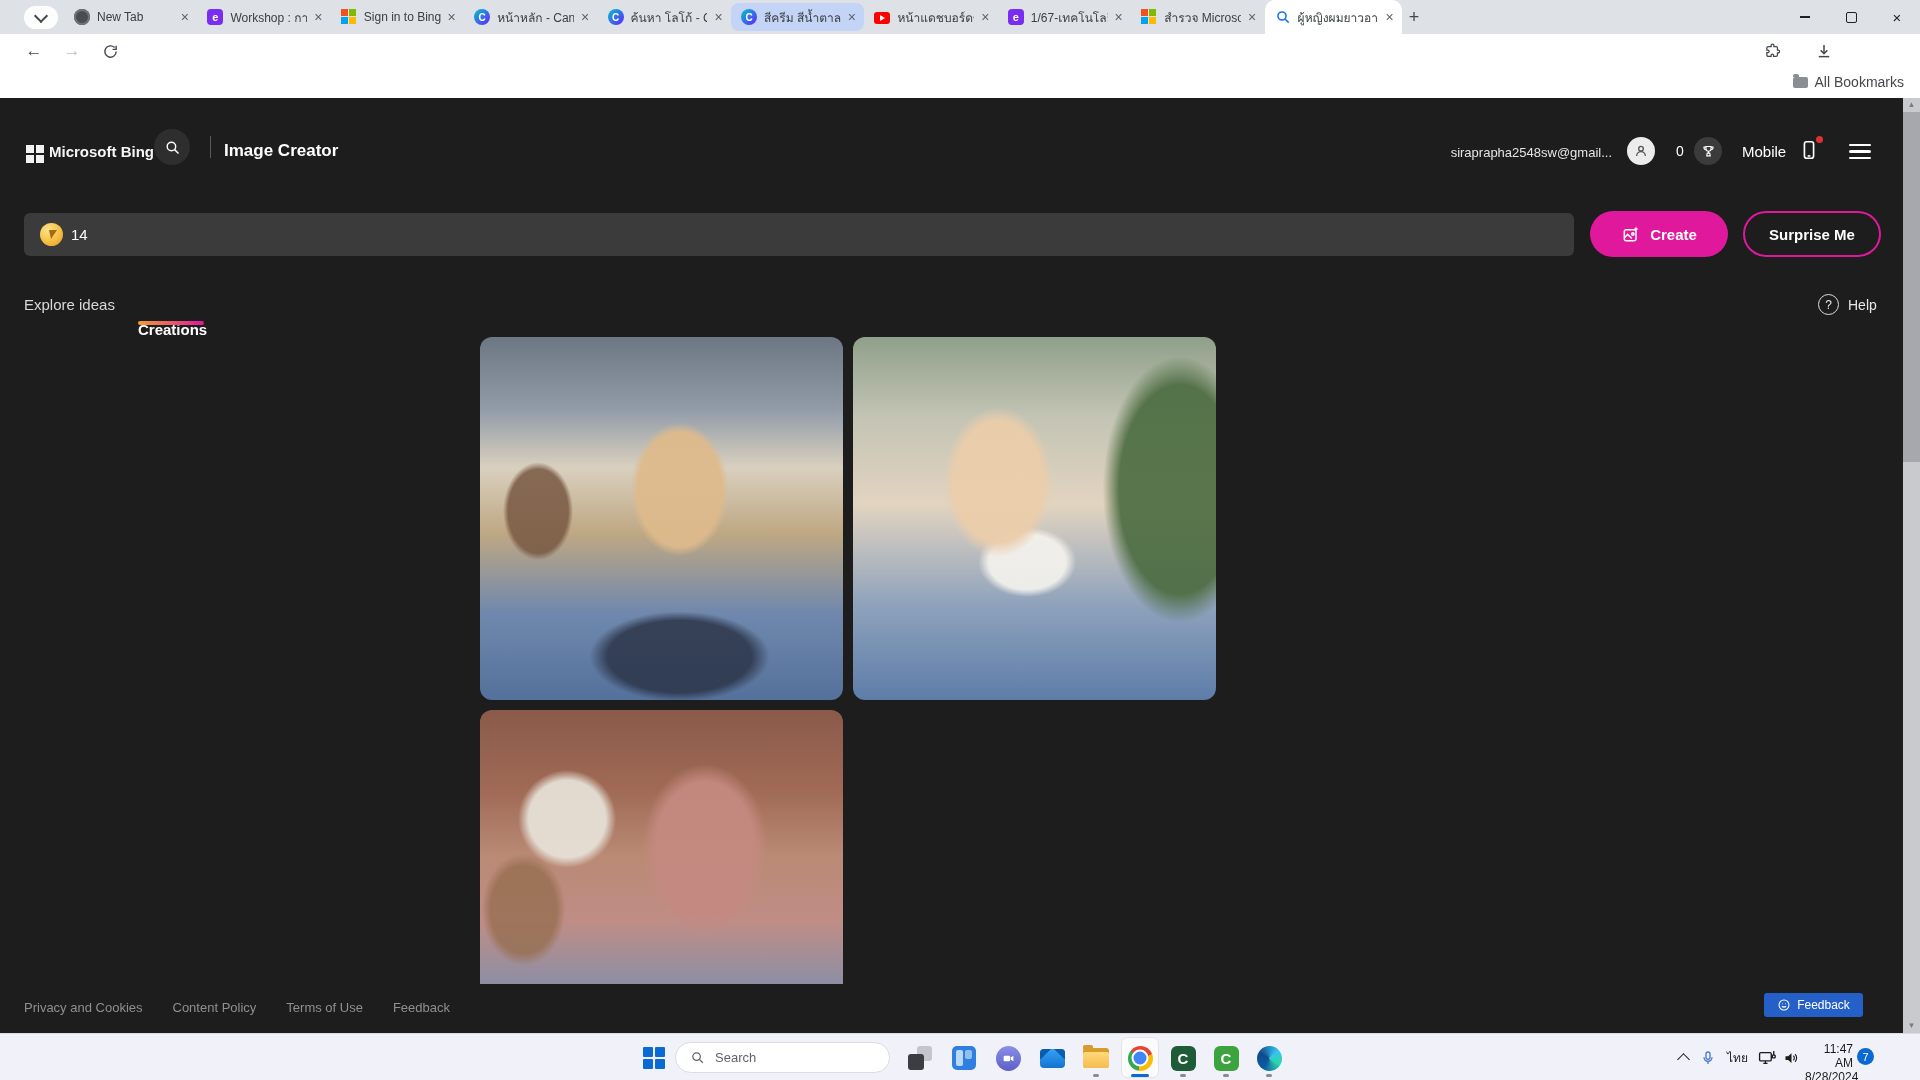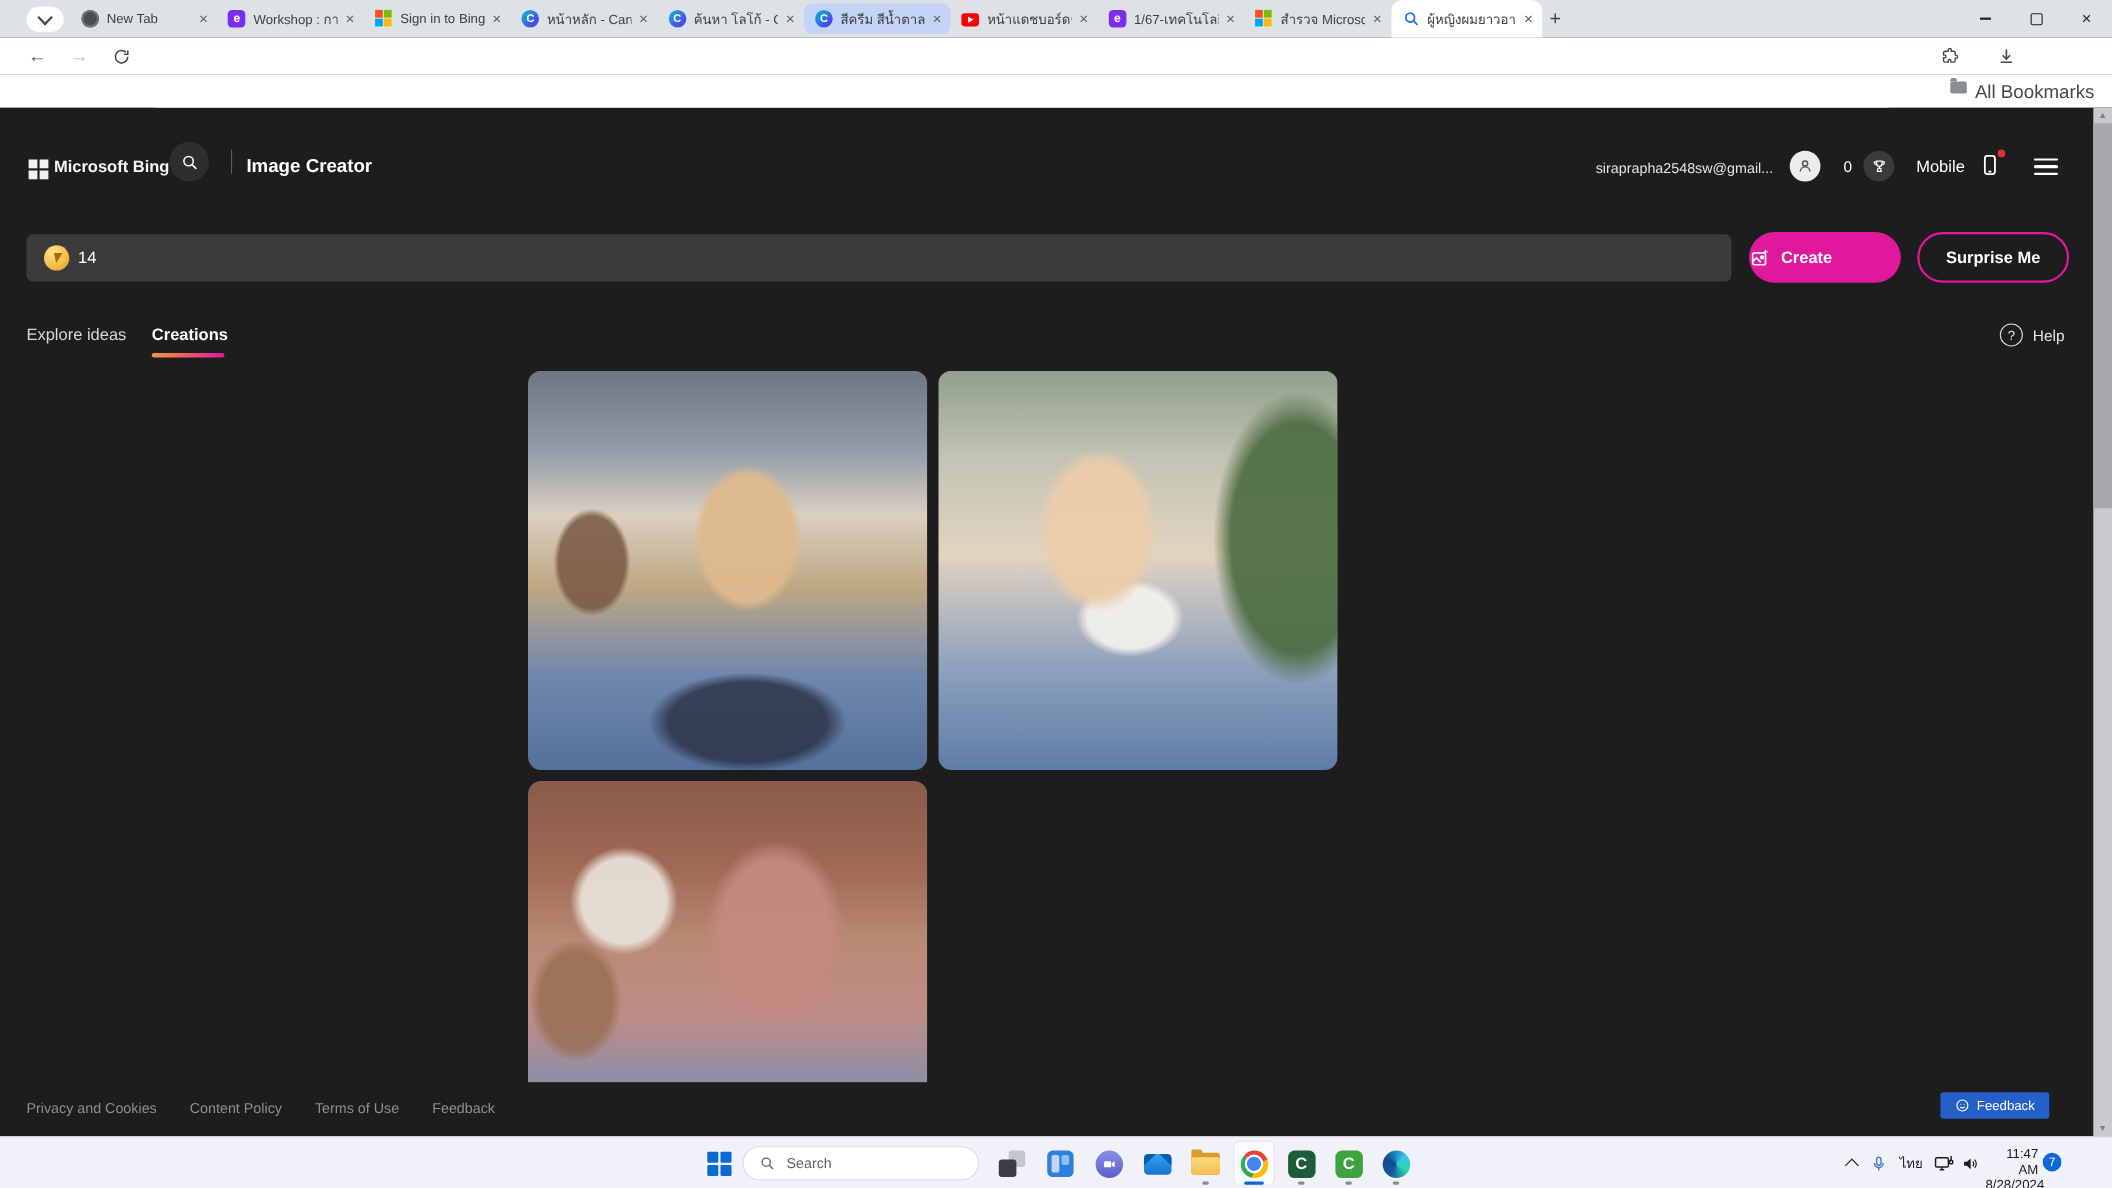--- a/index.html
+++ b/index.html
@@ -42,21 +42,21 @@
   .omnibox{position:absolute;left:133px;top:38px;width:1592px;height:27px;border-radius:14px;background:#e9eef7;
     display:flex;align-items:center;box-sizing:border-box;padding:0 10px 0 12px;}
   .omni-url{flex:1;font-size:13.5px;color:#202124;white-space:nowrap;overflow:hidden;margin-left:10px;}
   .divline{position:absolute;top:43px;width:1px;height:16px;background:#d4d6da;}
   .avatar-chrome{position:absolute;left:1852px;top:41px;width:21px;height:21px;border-radius:50%;
     background:radial-gradient(circle at 45% 35%,#a8845e 0 35%,#6d5a3f 55%,#41563f 100%);}
   .kebab{position:absolute;left:1891px;top:41px;width:16px;height:22px;color:#45484d;font-size:15px;text-align:center;line-height:21px;}
 
   
   .bookbar{position:absolute;left:0;top:68px;width:1920px;height:30px;background:#fff;}
-  .allbm{position:absolute;right:16px;top:6px;display:flex;gap:7px;color:#45474b;font-size:17px;}
+  .allbm{position:absolute;right:16px;top:6px;display:flex;align-items:center;gap:7px;color:#45474b;font-size:14px;}
   .bm-folder{width:15px;height:11px;background:#8a8e93;border-radius:2px;position:relative;}
   .bm-folder:before{content:"";position:absolute;left:0;top:-3px;width:6px;height:3px;background:#8a8e93;border-radius:2px 2px 0 0;}
 
   
   .page{position:absolute;left:0;top:98px;width:1920px;height:935px;background:#1d1d1d;overflow:hidden;}
   .mslogo{display:grid;grid-template-columns:8px 8px;grid-template-rows:8px 8px;gap:2px;}
   .mslogo i{background:#f2f2f2;display:block;}
   .brand{position:absolute;left:49px;top:45px;color:#f5f5f5;font-size:15px;font-weight:600;}
   .hsearch{position:absolute;left:154px;top:31px;width:36px;height:36px;border-radius:50%;background:#2e2e2e;
     display:flex;align-items:center;justify-content:center;color:#fff;}
@@ -77,21 +77,21 @@
 
   
   .promptbox{position:absolute;left:24px;top:115px;width:1550px;height:43px;background:#3b3b3b;border-radius:6px;
     display:flex;align-items:center;box-sizing:border-box;padding:0 14px 0 16px;}
   .prompt-text{flex:1;color:#fff;font-size:15px;white-space:nowrap;overflow:hidden;}
   .coin{width:23px;height:23px;border-radius:50%;background:radial-gradient(circle at 35% 30%,#ffe28a,#f5c043 55%,#d89a22);
     display:flex;align-items:center;justify-content:center;margin-right:8px;flex:0 0 auto;}
   .bolt{width:0;height:0;border-left:4px solid transparent;border-right:4px solid transparent;border-top:9px solid #a66b12;transform:skewX(-12deg);}
   .boosts{color:#fff;font-size:15px;}
   .btn-create{position:absolute;left:1590px;top:113px;width:138px;height:46px;border-radius:24px;background:#e0189c;
-    display:flex;align-items:center;justify-content:flex-start;gap:9px;color:#fff;font-size:15px;font-weight:700;}
+    display:flex;align-items:center;justify-content:center;gap:9px;color:#fff;font-size:15px;font-weight:700;}
   .btn-surprise{position:absolute;left:1743px;top:113px;width:138px;height:46px;border-radius:24px;background:transparent;
     border:2px solid #e0189c;box-sizing:border-box;display:flex;align-items:center;justify-content:center;color:#fff;font-size:15px;font-weight:700;}
 
   
   .navtab{position:absolute;top:198px;font-size:15px;color:#d9d9d9;}
   .nav-underline{position:absolute;left:138px;top:223px;width:66px;height:3.5px;border-radius:2px;
     background:linear-gradient(90deg,#f29b38,#e0189c);}
   .help{position:absolute;left:1818px;top:196px;display:flex;align-items:center;gap:9px;color:#e8e8e8;font-size:14px;}
   .qmark{width:19px;height:19px;border:1.6px solid #ddd;border-radius:50%;font-size:12px;display:flex;align-items:center;justify-content:center;}
 
@@ -398,21 +398,21 @@
           <circle cx="14.2" cy="12" r="1.4"></circle>
           <path d="M18 3l.9 2.1L21 6l-2.1.9L18 9l-.9-2.1L15 6l2.1-.9z" fill="#fff" stroke="none"></path>
         </svg>
       <span>Create</span>
     </div>
     <div class="btn-surprise">
       <span>Surprise Me</span>
     </div>
 
     <div class="navtab" style="left:24px;">Explore ideas</div>
-    <div class="navtab" style="left:138px;color:#fff;font-weight:700;">Creations</div>
+    <div class="navtab" style="left:138px;color:#fff;font-weight:700;margin-top:25px;">Creations</div>
     <div class="nav-underline"></div>
     <div class="help">
       <span class="qmark">?</span>
       <span>Help</span>
     </div>
 
     <div class="gallery" id="gallery">
         <div class="tile ph1" title="Three long-haired women in jeans sitting on porch steps of house with gray shutters holding coffee cups" style="left: 0px; top: 0px;"></div>
         <div class="tile ph2" title="Smiling young Asian women in white tank top with friends holding takeaway coffee cups, greenery behind" style="left: 373px; top: 0px;"></div>
         <div class="tile ph3" title="Three women with long brown hair in front of brick house window, one in pink top, holding coffee cups" style="left: 0px; top: 373px;"></div>

